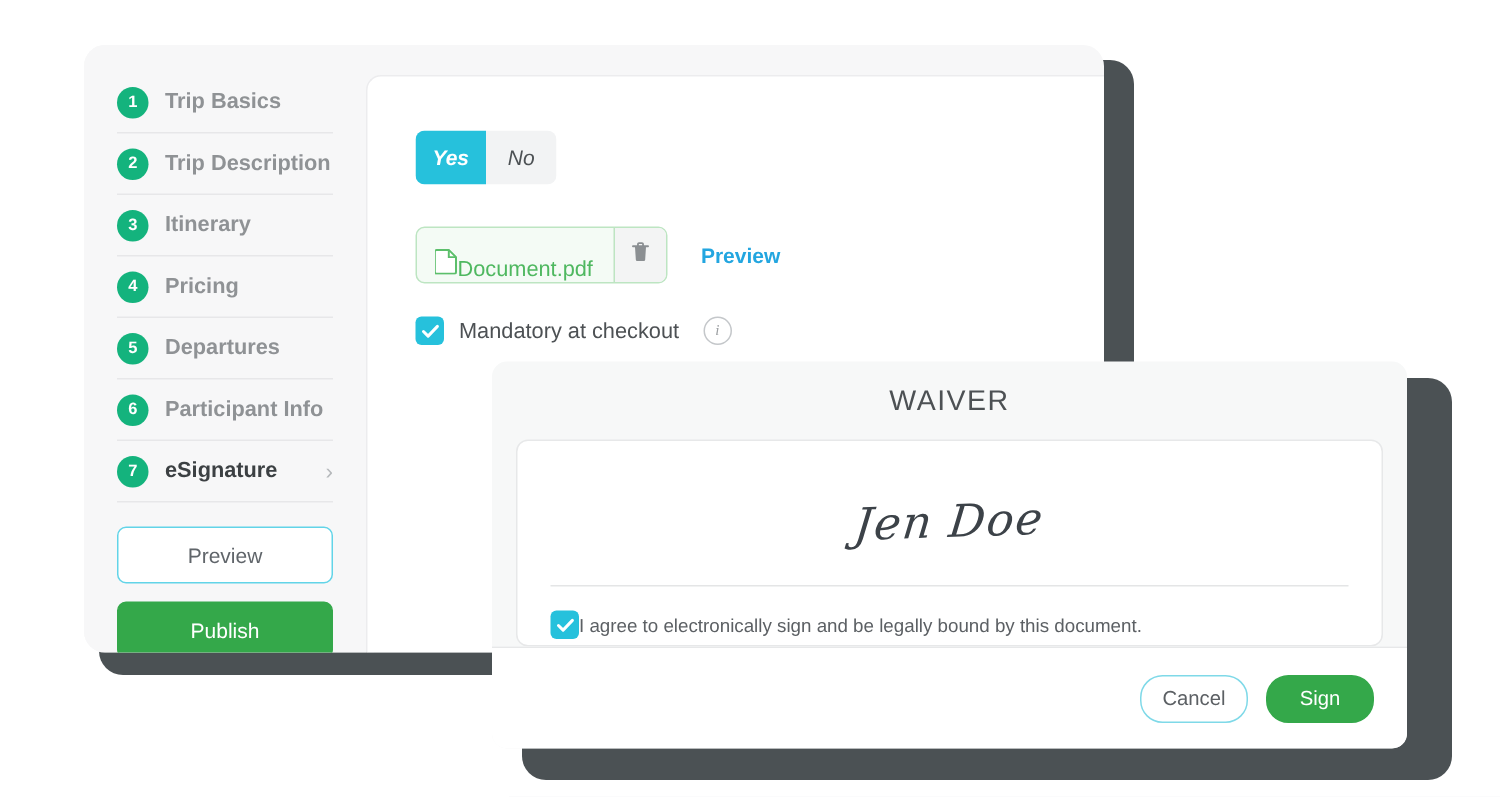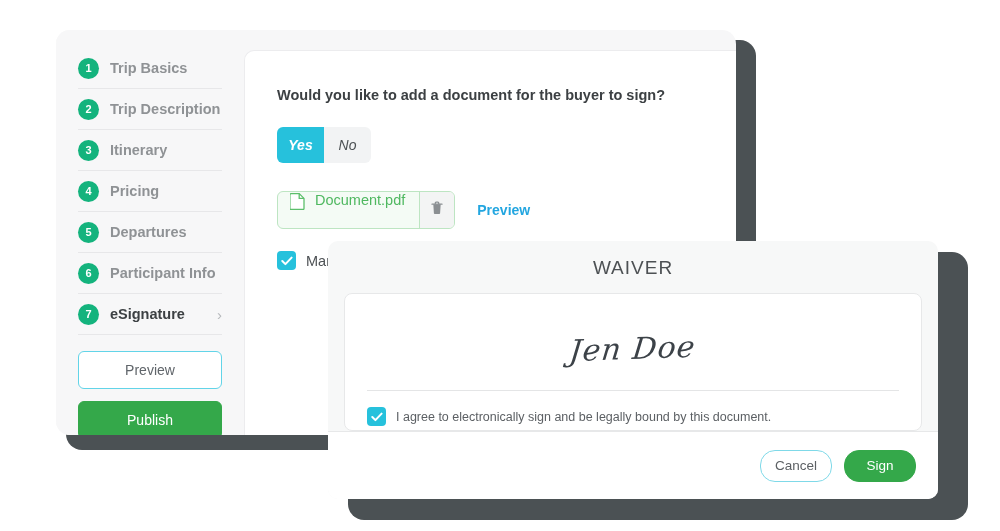--- a/index.html
+++ b/index.html
@@ -167,22 +167,21 @@
     display: flex;
     align-items: center;
     border: 1px solid #bde5c2;
     border-radius: 6px;
     background: #f4fbf5;
     height: 36px;
     overflow: hidden;
   }
   #doc-name-part {
     display: flex;
-    align-items: flex-start;
-    gap: 10px;
+    align-items: flex-end;
     padding: 0 14px 0 12px;
     height: 100%;
   }
   #doc-filename {
     font-size: 14.5px;
     color: #4fb860;
   }
   #doc-delete-part {
     border-left: 1px solid #bde5c2;
     background: #f3f4f4;
@@ -288,21 +287,21 @@
     letter-spacing: 1px;
   }
   #signature-line {
     height: 1px;
     background: #e4e5e6;
     margin: 0 0 16px 0;
   }
   #agree-row {
     display: flex;
     align-items: center;
-    gap: 10px;
+    gap: 0;
   }
   #agree-label {
     font-size: 12.5px;
     color: #5c6064;
   }
   #waiver-footer {
     background: #ffffff;
     border-top: 1px solid #e7e8e9;
     height: 68px;
     display: flex;
@@ -384,21 +383,20 @@
     </div>
 
     <div class="side-btn" id="publish-button">
       <span>Publish</span>
     </div>
 
   </div>
 
   <div id="wizard-content">
 
-    <div id="doc-question">Would you like to add a document for the buyer to sign?</div>
 
     <div id="yesno-toggle">
       <div class="toggle-opt on">Yes</div>
       <div class="toggle-opt off">No</div>
     </div>
 
     <div id="document-row">
       <div id="doc-chip">
         <div id="doc-name-part">
           <span>

